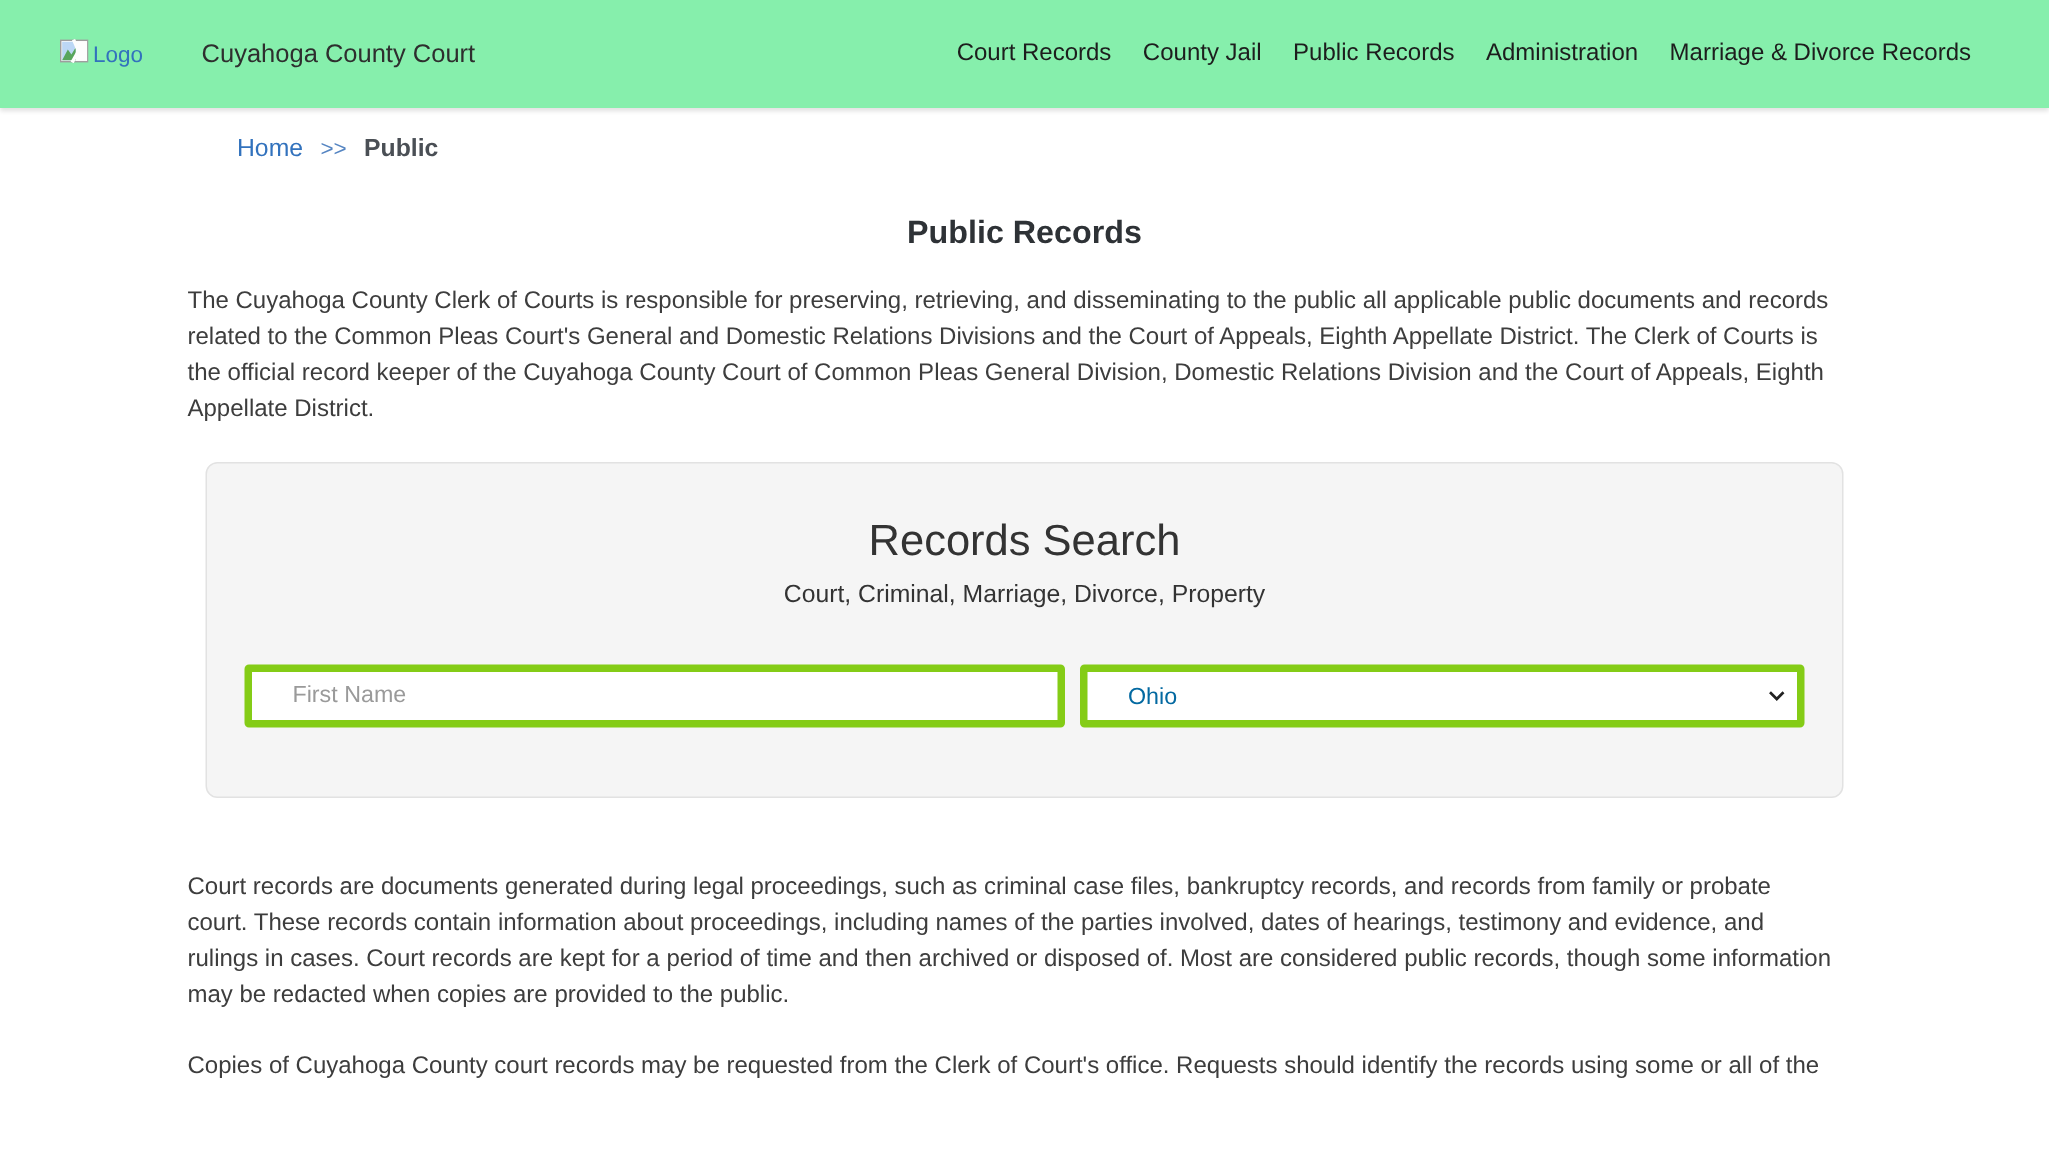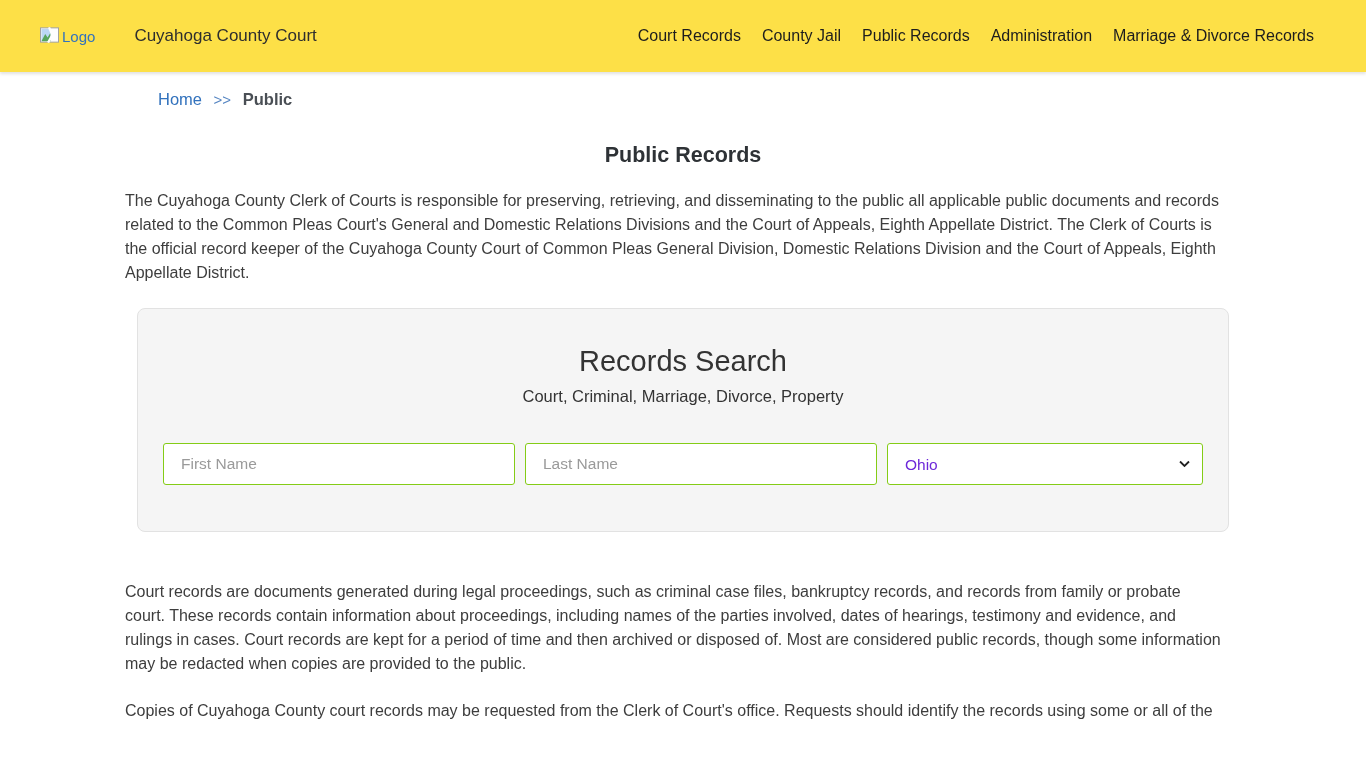--- a/index.html
+++ b/index.html
@@ -8,21 +8,21 @@
     width: 1366px; height: 768px;
     overflow: hidden;
     background: #ffffff;
     font-family: "Liberation Sans", sans-serif;
     color: #3d3d3d;
   }
 
   
   .site-header {
     height: 72px;
-    background: #fde047;
+    background: #86efac;
     display: flex;
     align-items: center;
     padding: 0 52px 0 40px;
     box-shadow: 0 2px 3px rgba(0,0,0,0.12);
     position: relative;
     z-index: 2;
   }
   .brand-link {
     display: flex;
     align-items: center;
@@ -117,27 +117,27 @@
     line-height: 22px;
   }
   .search-form {
     display: flex;
     gap: 10px;
     margin-top: 36px;
   }
   .search-form .field {
     flex: 1 1 0;
     height: 42px;
-    border: 1px solid #84cc16;
+    border: 5px solid #84cc16;
     border-radius: 3px;
     background: #ffffff;
     font-family: "Liberation Sans", sans-serif;
     font-size: 15.5px;
-    color: #6d28d9;
-    padding: 0 17px;
+    color: #0369a1;
+    padding: 0 27px;
     outline: none;
   }
   .search-form input::placeholder { color: #9a9a9a; opacity: 1; }
   .select-wrap {
     flex: 1 1 0;
     position: relative;
     display: flex;
   }
   .select-wrap select {
     width: 100%;
@@ -209,21 +209,20 @@
   <h1 class="page-title">Public Records</h1>
 
   <p class="body-text">The Cuyahoga County Clerk of Courts is responsible for preserving, retrieving, and disseminating to the public all applicable public documents and records related to the Common Pleas Court's General and Domestic Relations Divisions and the Court of Appeals, Eighth Appellate District. The Clerk of Courts is the official record keeper of the Cuyahoga County Court of Common Pleas General Division, Domestic Relations Division and the Court of Appeals, Eighth Appellate District.</p>
 
   <section class="search-card">
     <h2 class="search-title">Records Search</h2>
     <div class="search-subtitle">Court, Criminal, Marriage, Divorce, Property</div>
 
     <div class="search-form">
       <input class="field" type="text" placeholder="First Name" style="">
-      <input class="field" type="text" placeholder="Last Name" style="">
       <div class="select-wrap">
         <select class="field">
           <option selected="">Ohio</option>
         </select>
         <span class="chevron">
           <svg width="11" height="7" viewBox="0 0 11 7">
             <path d="M1 1 L5.5 5.5 L10 1" stroke="#222222" stroke-width="1.8" fill="none"></path>
           </svg>
         </span>
       </div>

